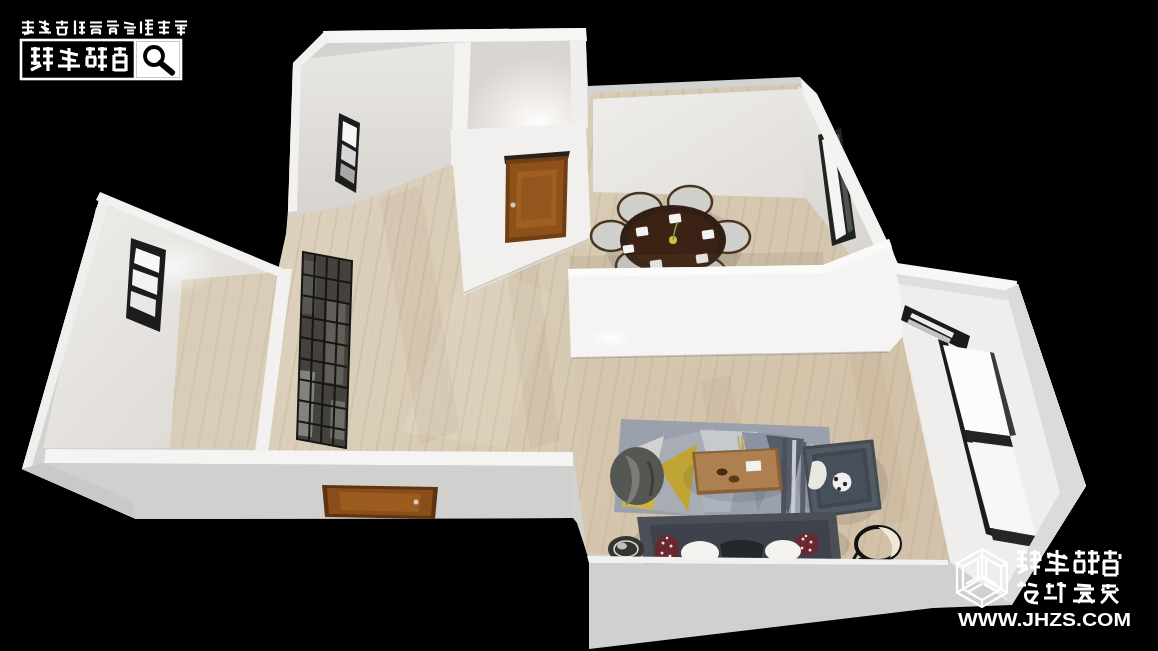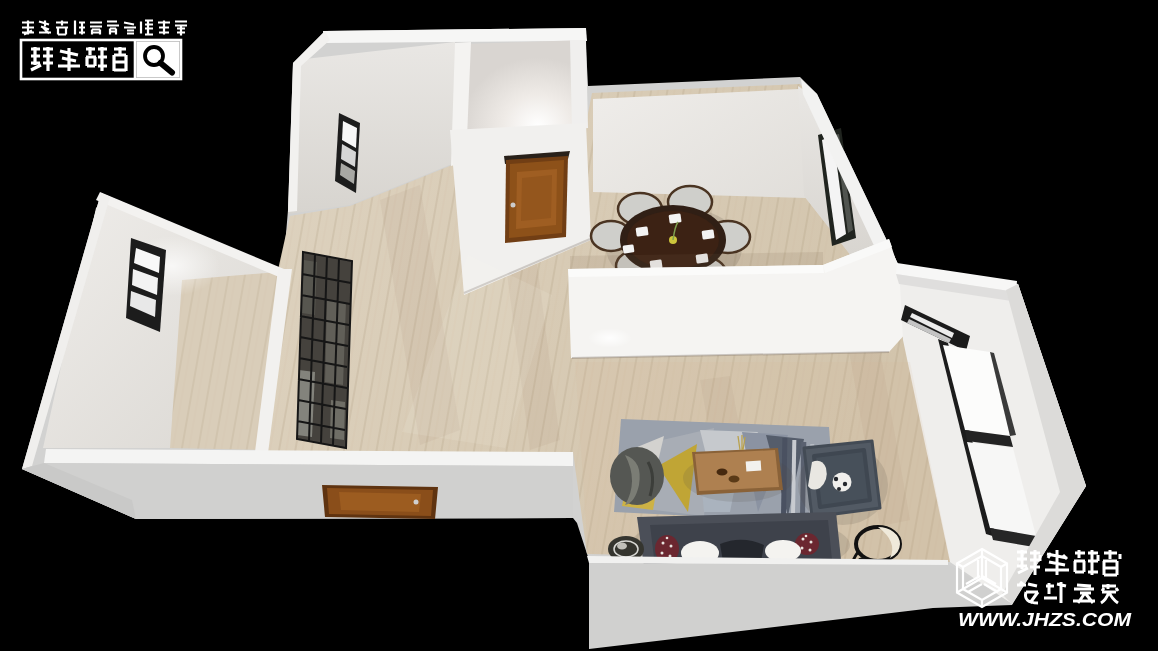--- a/index.html
+++ b/index.html
@@ -1,17 +1,17 @@
 <!DOCTYPE html>
 <html><head>
 <meta charset="utf-8">
 <style>
   html,body{margin:0;padding:0;background:#000;}
   #canvas{position:relative;width:1158px;height:651px;background:#e5e5e5;overflow:hidden;
-          font-family:"Liberation Sans", sans-serif;font-style:italic;}
+          font-family:"Liberation Sans", sans-serif;}
   svg{position:absolute;left:0;top:0;}
 </style>
 </head>
 <body>
 <div id="canvas">
 <svg width="1158" height="651" viewBox="0 0 1158 651">
 <defs>
   <pattern id="plank" width="16" height="90" patternUnits="userSpaceOnUse" patternTransform="rotate(10)">
     <rect width="16" height="90" fill="none"></rect>
     <line x1="1" y1="0" x2="1" y2="90" stroke="rgba(150,124,92,0.28)" stroke-width="1.1"></line>

